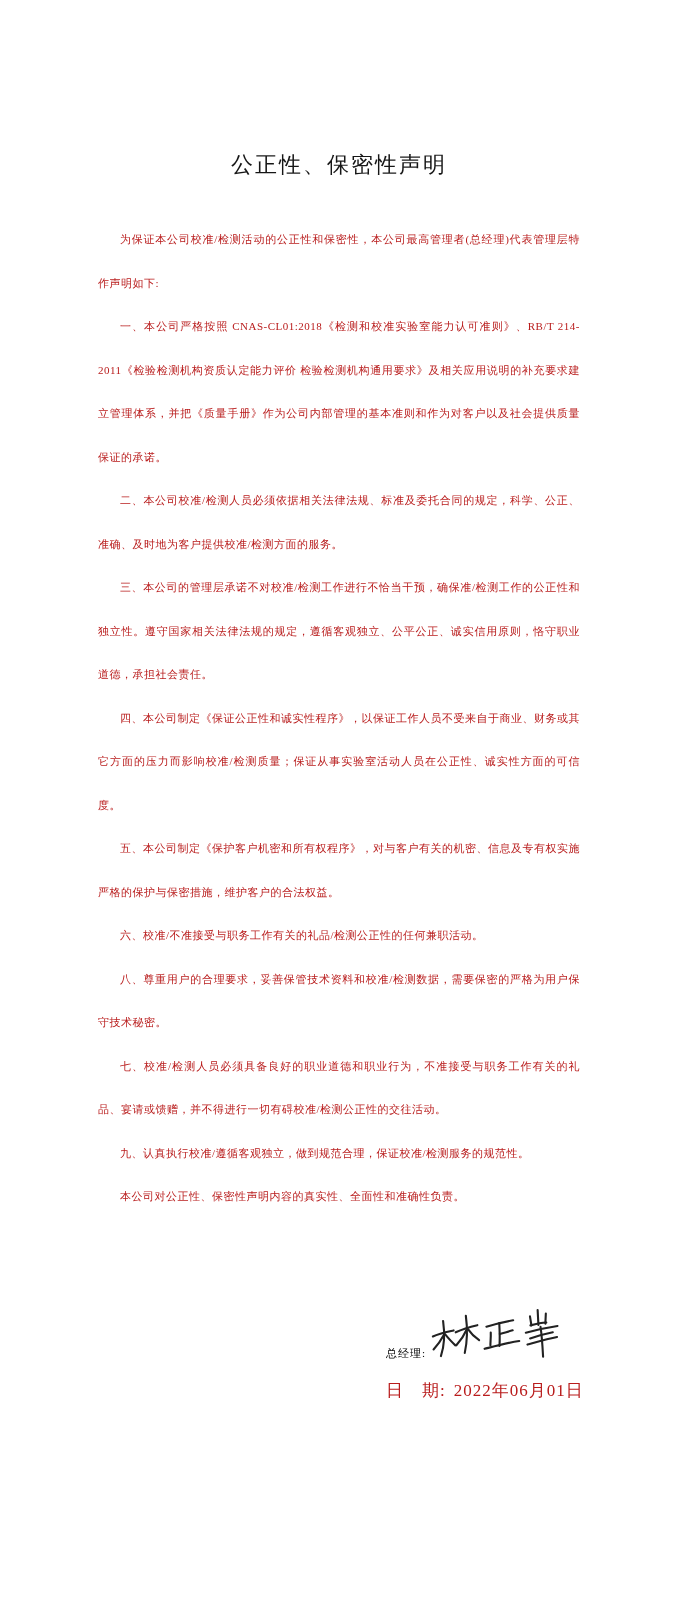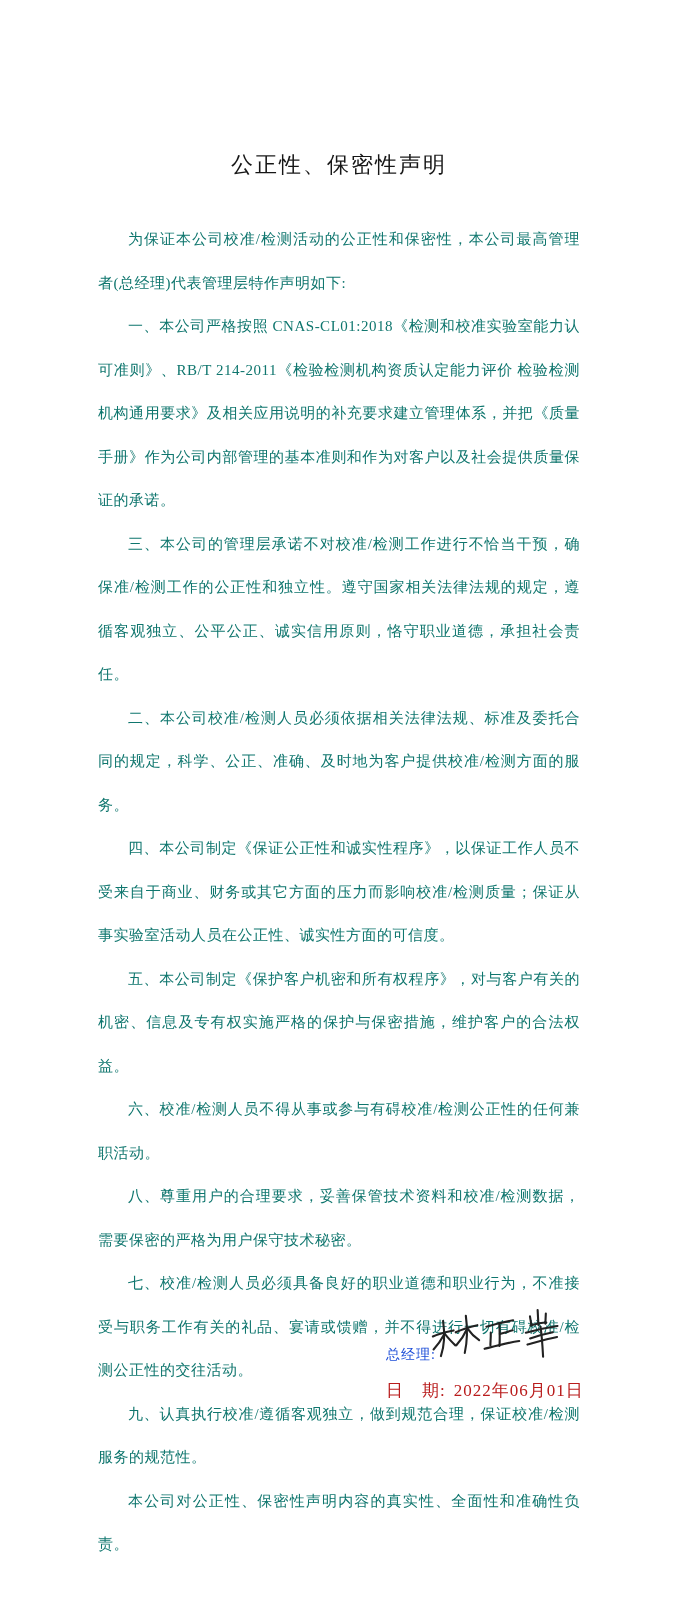--- a/index.html
+++ b/index.html
@@ -26,34 +26,34 @@
     margin: 0 0 36px 0;
     font-size: 22px;
     line-height: 34px;
     font-weight: normal;
     text-align: center;
     letter-spacing: 2px;
     color: #161616;
   }
   .para {
     margin: 0;
-    font-size: 15px;
+    font-size: 11px;
     line-height: 43.5px;
     letter-spacing: 0.5px;
     text-align: justify;
     text-indent: 2em;
-    color: #0f766e;
+    color: #b91c1c;
   }
   .sig-label {
     position: absolute;
     left: 386px;
     top: 1346px;
-    font-size: 14px;
+    font-size: 11px;
     letter-spacing: 1px;
-    color: #1d4ed8;
+    color: #000000;
   }
   .sig-svg {
     position: absolute;
     left: 430px;
     top: 1308px;
     width: 140px;
     height: 58px;
   }
   .sig-svg path {
     fill: none;
@@ -78,25 +78,25 @@
 </head>
 <body>
 
 <div class="page">
   <div class="content">
     <h1 class="title">公正性、保密性声明</h1>
 
     <p class="para">为保证本公司校准/检测活动的公正性和保密性，本公司最高管理者(总经理)代表管理层特作声明如下:</p>
 
     <p class="para">一、本公司严格按照 CNAS-CL01:2018《检测和校准实验室能力认可准则》、RB/T 214-2011《检验检测机构资质认定能力评价 检验检测机构通用要求》及相关应用说明的补充要求建立管理体系，并把《质量手册》作为公司内部管理的基本准则和作为对客户以及社会提供质量保证的承诺。</p>
+    <p class="para">二、本公司校准/检测人员必须依据相关法律法规、标准及委托合同的规定，科学、公正、准确、及时地为客户提供校准/检测方面的服务。</p>
     <p class="para">三、本公司的管理层承诺不对校准/检测工作进行不恰当干预，确保准/检测工作的公正性和独立性。遵守国家相关法律法规的规定，遵循客观独立、公平公正、诚实信用原则，恪守职业道德，承担社会责任。</p>
-    <p class="para">二、本公司校准/检测人员必须依据相关法律法规、标准及委托合同的规定，科学、公正、准确、及时地为客户提供校准/检测方面的服务。</p>
     <p class="para">四、本公司制定《保证公正性和诚实性程序》，以保证工作人员不受来自于商业、财务或其它方面的压力而影响校准/检测质量；保证从事实验室活动人员在公正性、诚实性方面的可信度。</p>
     <p class="para">五、本公司制定《保护客户机密和所有权程序》，对与客户有关的机密、信息及专有权实施严格的保护与保密措施，维护客户的合法权益。</p>
-    <p class="para">六、校准/检测人员不得从事或参与有碍校准/检测公正性的任何兼职活动。</p>
+    <p class="para">六、校准/不准接受与职务工作有关的礼品/检测公正性的任何兼职活动。</p>
     <p class="para">八、尊重用户的合理要求，妥善保管技术资料和校准/检测数据，需要保密的严格为用户保守技术秘密。</p>
     <p class="para">七、校准/检测人员必须具备良好的职业道德和职业行为，不准接受与职务工作有关的礼品、宴请或馈赠，并不得进行一切有碍校准/检测公正性的交往活动。</p>
     <p class="para">九、认真执行校准/遵循客观独立，做到规范合理，保证校准/检测服务的规范性。</p>
 
     <p class="para">本公司对公正性、保密性声明内容的真实性、全面性和准确性负责。</p>
   </div>
 
   <div class="sig-label">总经理:</div>
 
   <svg class="sig-svg" viewBox="0 0 140 56" role="img" aria-label="林正峯">

